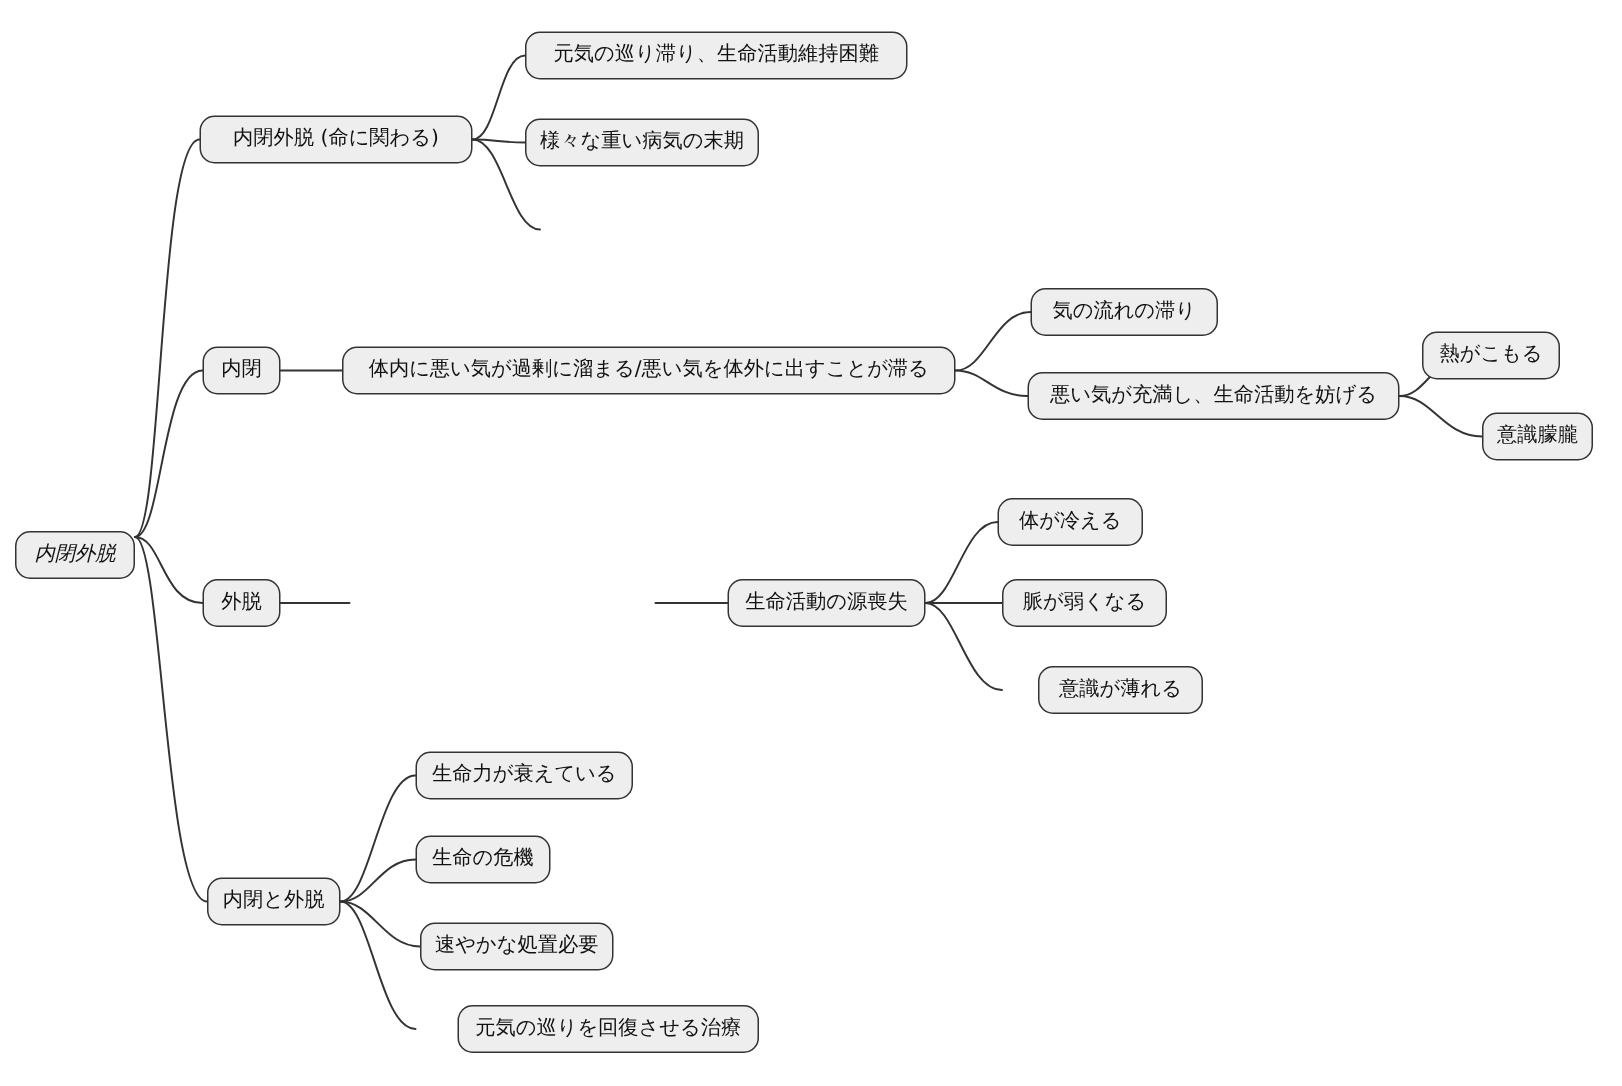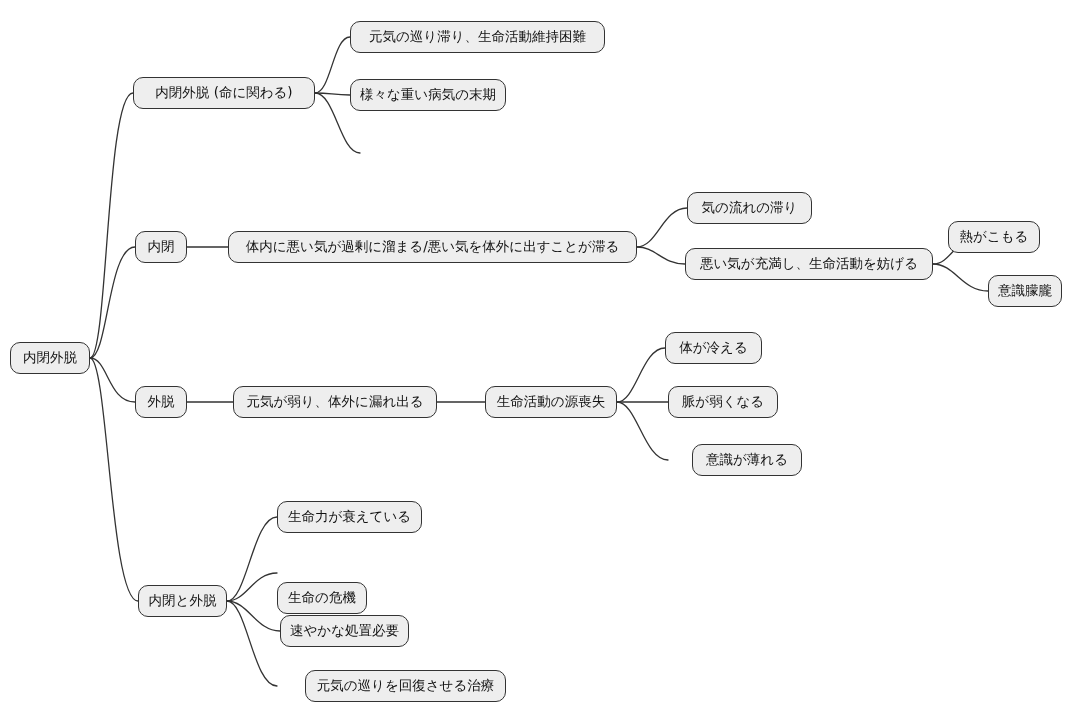--- a/index.html
+++ b/index.html
@@ -72,21 +72,21 @@
     <path class="edge" d="M437,402 L485,402"></path>
     <path class="edge" d="M617,402 C636,402 642,348 665,348"></path>
     <path class="edge" d="M617,402 L668,402"></path>
     <path class="edge" d="M617,402 C637,402 644,460 668,460"></path>
     <path class="edge" d="M227,601 C247,601 253,517 277,517"></path>
     <path class="edge" d="M227,601 C247,601 253,573 277,573"></path>
     <path class="edge" d="M227,601 C248,601 256,631 280,631"></path>
     <path class="edge" d="M227,601 C247,601 253,686 277,686"></path>
   </svg>
 
-  <div class="node" style="left:10px;top:342px;min-width:80px;">内閉外脱</div>
+  <div class="node" style="left:10px;top:354px;min-width:80px;font-style:italic;">内閉外脱</div>
 
   <div class="node" style="left:133px;top:77px;min-width:182px;">内閉外脱 (命に関わる)</div>
 
   <div class="node" style="left:350px;top:21px;min-width:255px;">元気の巡り滞り、生命活動維持困難</div>
 
   <div class="node" style="left:350px;top:79px;min-width:155px;">様々な重い病気の末期</div>
 
 
   <div class="node" style="left:135px;top:231px;min-width:52px;">内閉</div>
 
@@ -95,33 +95,32 @@
   <div class="node" style="left:687px;top:192px;min-width:125px;">気の流れの滞り</div>
 
   <div class="node" style="left:685px;top:248px;min-width:248px;">悪い気が充満し、生命活動を妨げる</div>
 
   <div class="node" style="left:948px;top:221px;min-width:92px;">熱がこもる</div>
 
   <div class="node" style="left:988px;top:275px;min-width:74px;">意識朦朧</div>
 
   <div class="node" style="left:135px;top:386px;min-width:52px;">外脱</div>
 
-  <div class="node" style="left:233px;top:386px;min-width:204px;">元気が弱り、体外に漏れ出る</div>
 
   <div class="node" style="left:485px;top:386px;min-width:132px;">生命活動の源喪失</div>
 
   <div class="node" style="left:665px;top:332px;min-width:97px;">体が冷える</div>
 
   <div class="node" style="left:668px;top:386px;min-width:110px;">脈が弱くなる</div>
 
   <div class="node" style="left:668px;top:444px;min-width:110px;margin-left:24px;">意識が薄れる</div>
 
   <div class="node" style="left:138px;top:585px;min-width:89px;">内閉と外脱</div>
 
   <div class="node" style="left:277px;top:501px;min-width:145px;">生命力が衰えている</div>
 
-  <div class="node" style="left:277px;top:582px;min-width:90px;">生命の危機</div>
+  <div class="node" style="left:277px;top:557px;min-width:90px;">生命の危機</div>
 
   <div class="node" style="left:280px;top:615px;min-width:128px;">速やかな処置必要</div>
 
   <div class="node" style="left:277px;top:670px;min-width:201px;margin-left:28px;">元気の巡りを回復させる治療</div>
 
 </div>
 
 </body></html>

